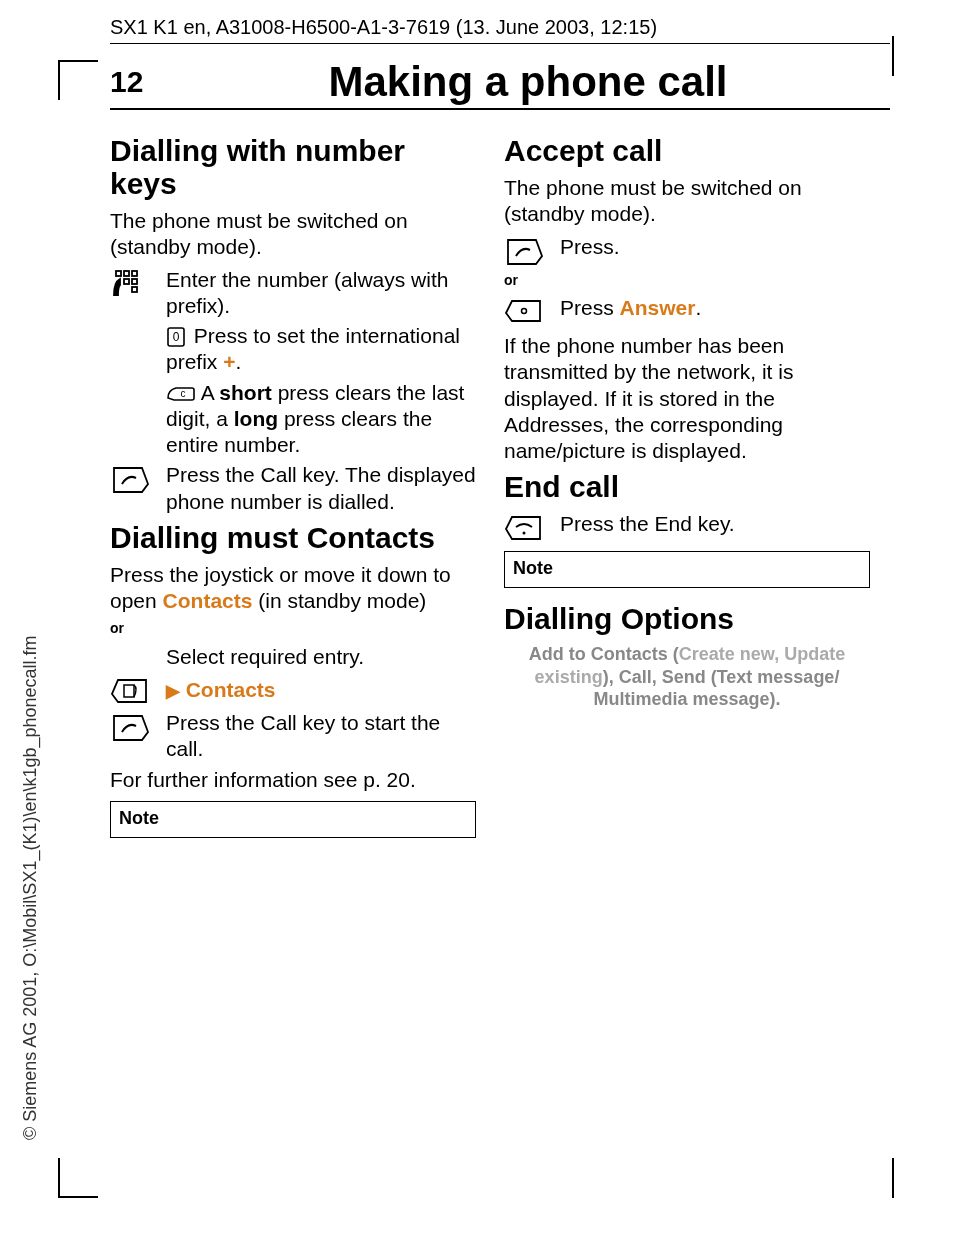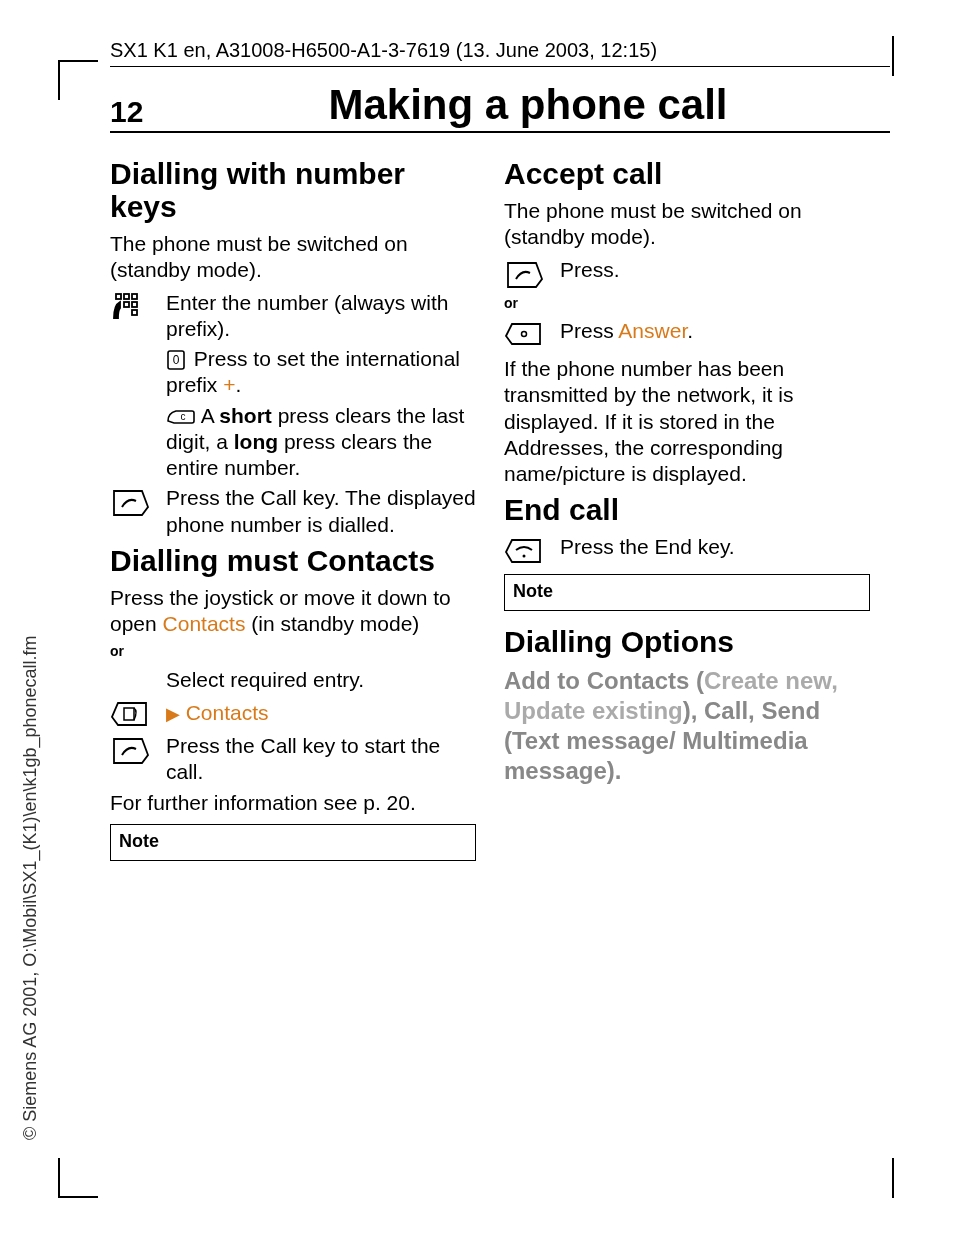--- a/index.html
+++ b/index.html
@@ -21,40 +21,40 @@
     white-space: nowrap;
     color: #333;
   }
   .crop-tl { position:absolute; left:58px; top:60px; width:40px; height:40px; border-left:2px solid #000; border-top:2px solid #000;}
   .crop-bl { position:absolute; left:58px; bottom:48px; width:40px; height:40px; border-left:2px solid #000; border-bottom:2px solid #000;}
   .crop-tr { position:absolute; right:60px; top:36px; width:2px; height:40px; background:#000;}
   .crop-br { position:absolute; right:60px; bottom:48px; width:2px; height:40px; background:#000;}
   .page {
     position: absolute;
     left: 110px;
-    top: 39px;
+    top: 16px;
     width: 780px;
   }
   .header-line {
     font-size: 20px;
     margin-bottom: 4px;
   }
   .hr { border: none; border-top: 1.5px solid #000; margin-bottom: 14px; }
-  .title-row { display: flex; align-items: flex-end; border-bottom: 2px solid #000; padding-bottom: 2px; margin-bottom: 18px;}
+  .title-row { display: flex; align-items: center; border-bottom: 2px solid #000; padding-bottom: 2px; margin-bottom: 18px;}
   .page-num { font-size: 30px; font-weight: bold; width: 56px; }
   .page-title { font-size: 42px; font-weight: bold; flex: 1; text-align: center; }
   .cols { display: flex; gap: 28px; }
   .col { width: 366px; }
   h2 { font-size: 30px; font-weight: bold; line-height: 1.1; margin-bottom: 8px; margin-top: 6px; }
   p { font-size: 21px; line-height: 1.25; margin-bottom: 6px; }
   .row { display: flex; margin-bottom: 4px; }
   .icon-cell { width: 56px; flex-shrink: 0; padding-top: 2px;}
   .text-cell { flex: 1; font-size: 21px; line-height: 1.25; }
   .small-bold { font-weight: bold; font-size: 14px; }
-  .orange { color: #d97a1a; font-weight: normal; }
+  .orange { color: #d97a1a; font-weight: bold; }
   .gray { color: #888; font-weight: bold; }
   .note-box { border: 1.5px solid #000; padding: 6px 8px; margin-top: 8px; }
   .note-title { font-weight: bold; font-size: 18px; margin-bottom: 2px;}
   .note-body { font-size: 19px; line-height: 1.2; }
   svg { display: block; }
 </style>
 </head>
 <body>
 
 <div class="crop-tl"></div>
@@ -211,18 +211,18 @@
           </svg>
         </div>
         <div class="text-cell">Press the End key.</div>
       </div>
 
       <div class="note-box">
         <div class="note-title">Note</div>
       </div>
 
       <h2 style="margin-top:14px;">Dialling Options</h2>
-      <p class="gray" style="font-size:24px; line-height:1.25;">
+      <p class="gray" style="font-size:18px; line-height:1.25;text-align:center;">
         <span>Add to Contacts (</span><span style="color:#aaa;">Create new, Update existing</span><span>), Call, Send (Text message/ Multimedia message).</span>
       </p>
     </div>
   </div>
 </div>
 
 </body></html>

